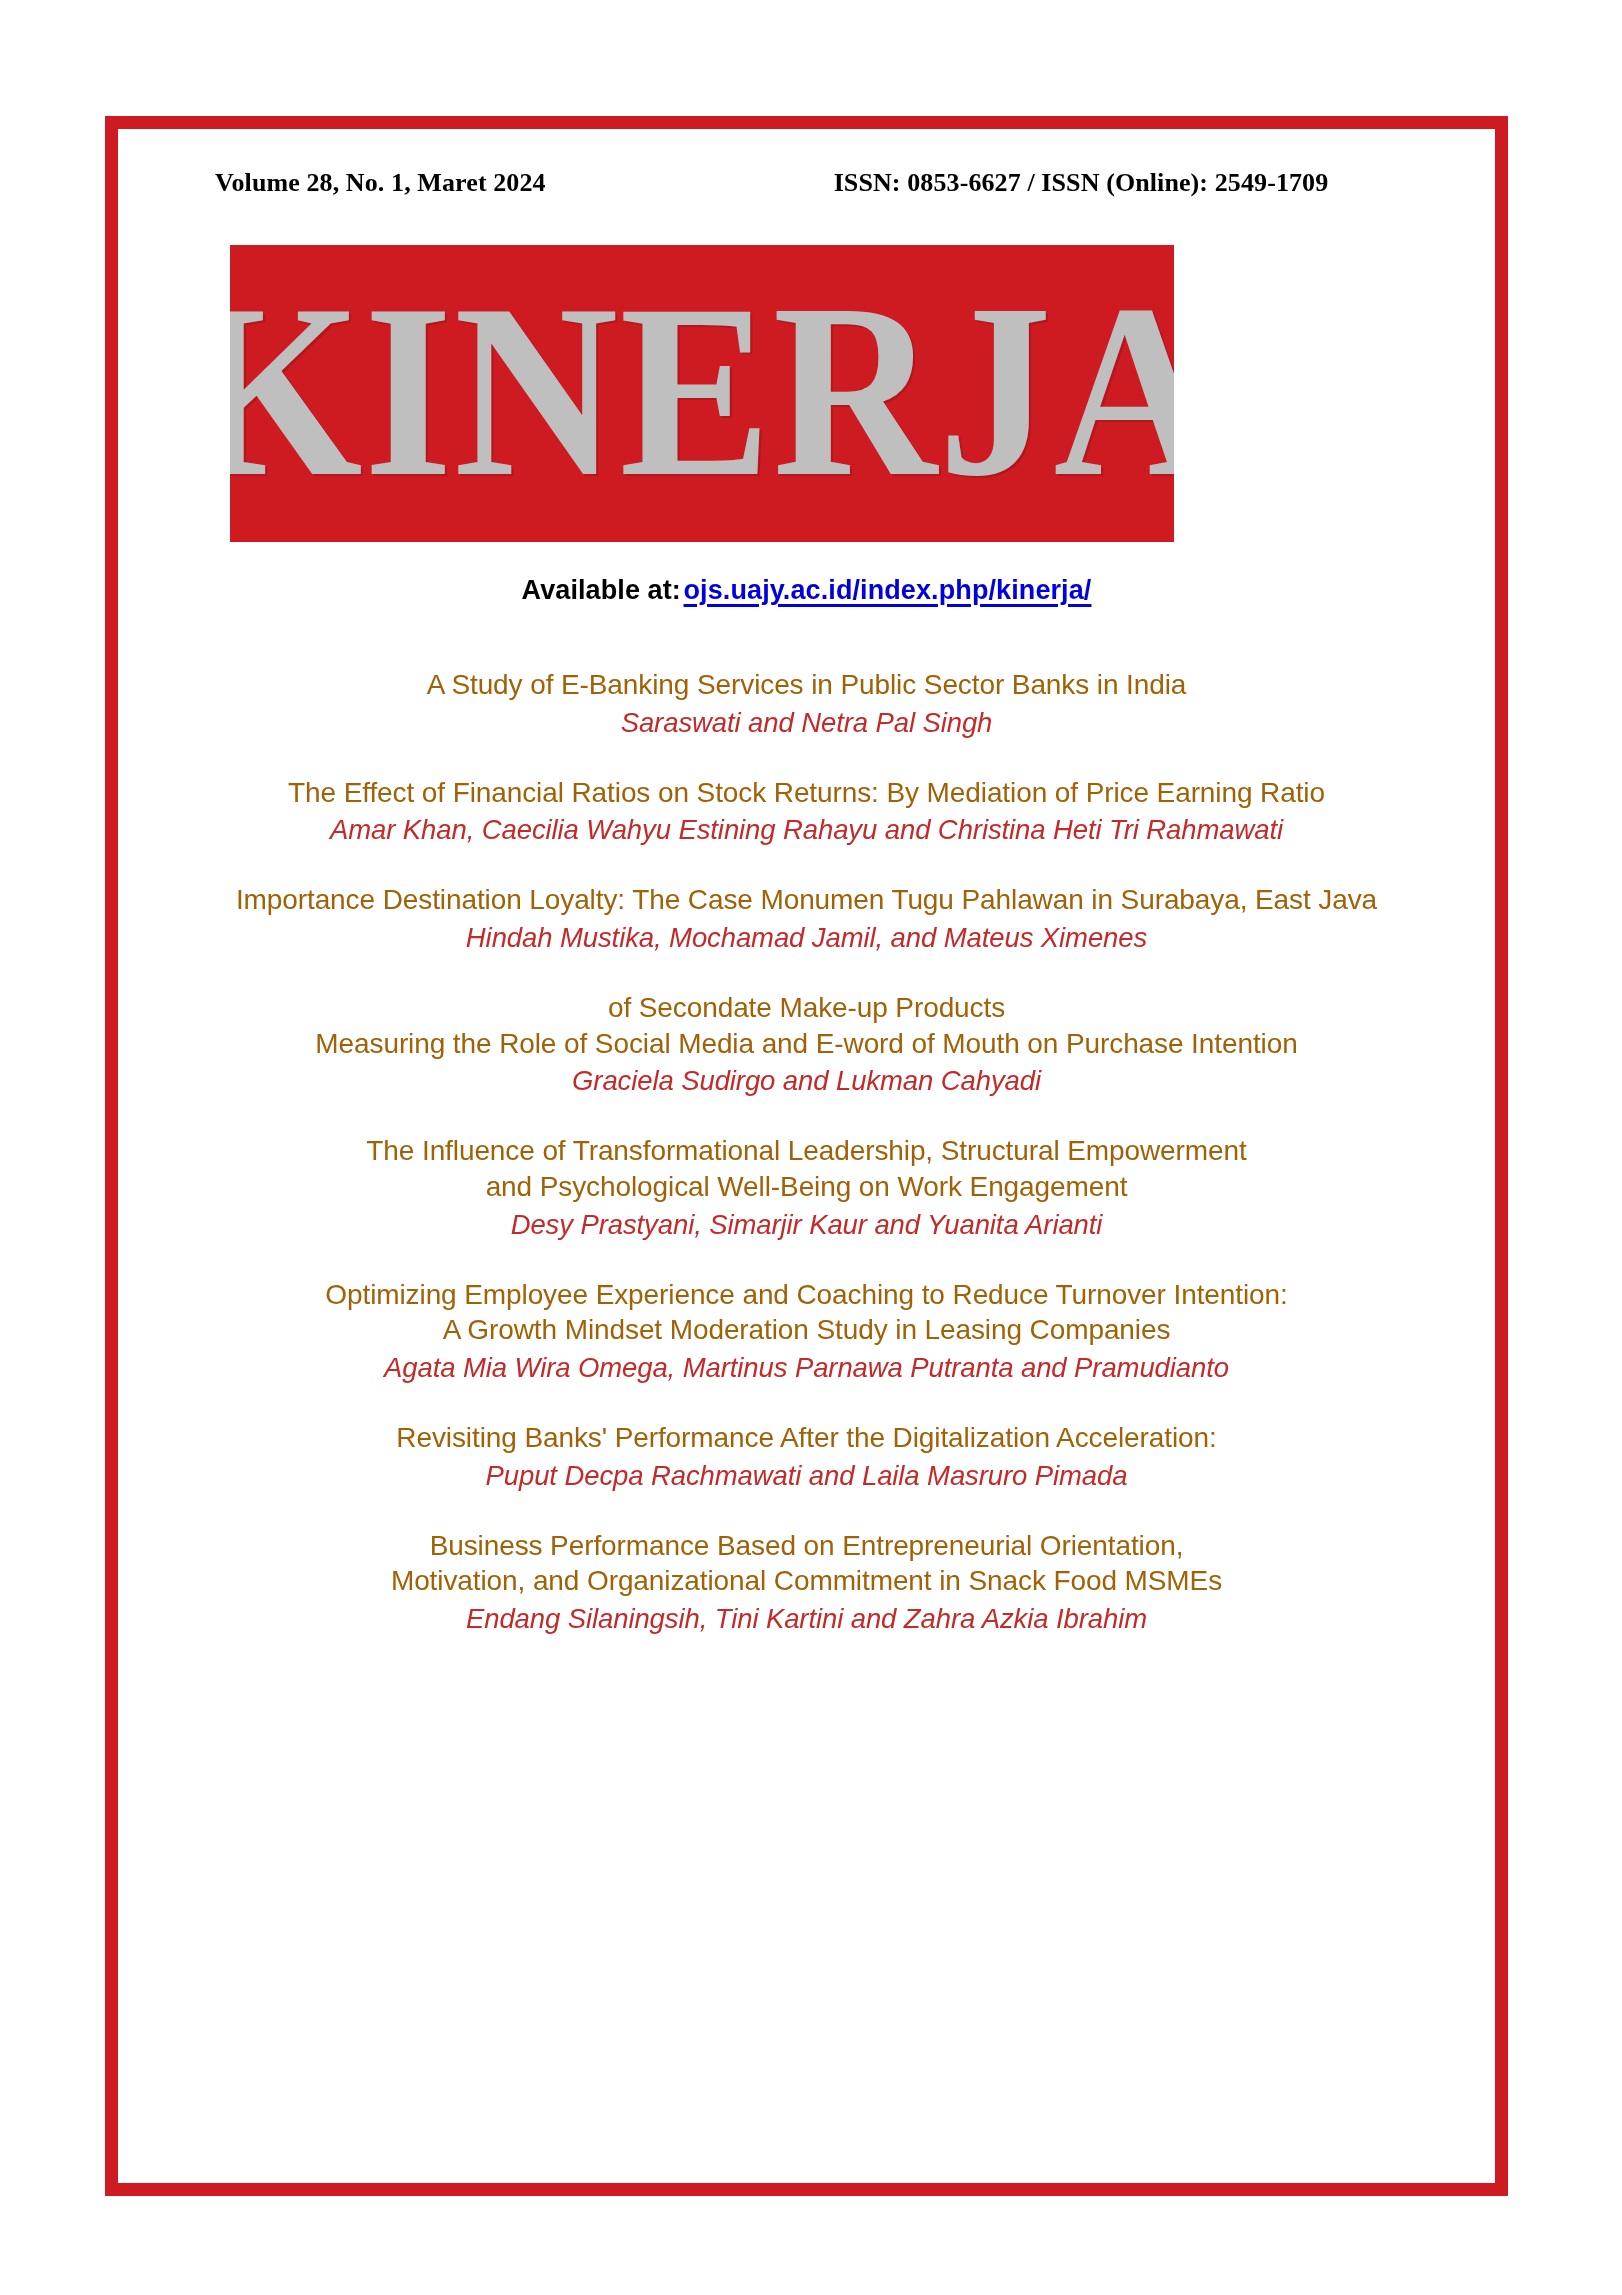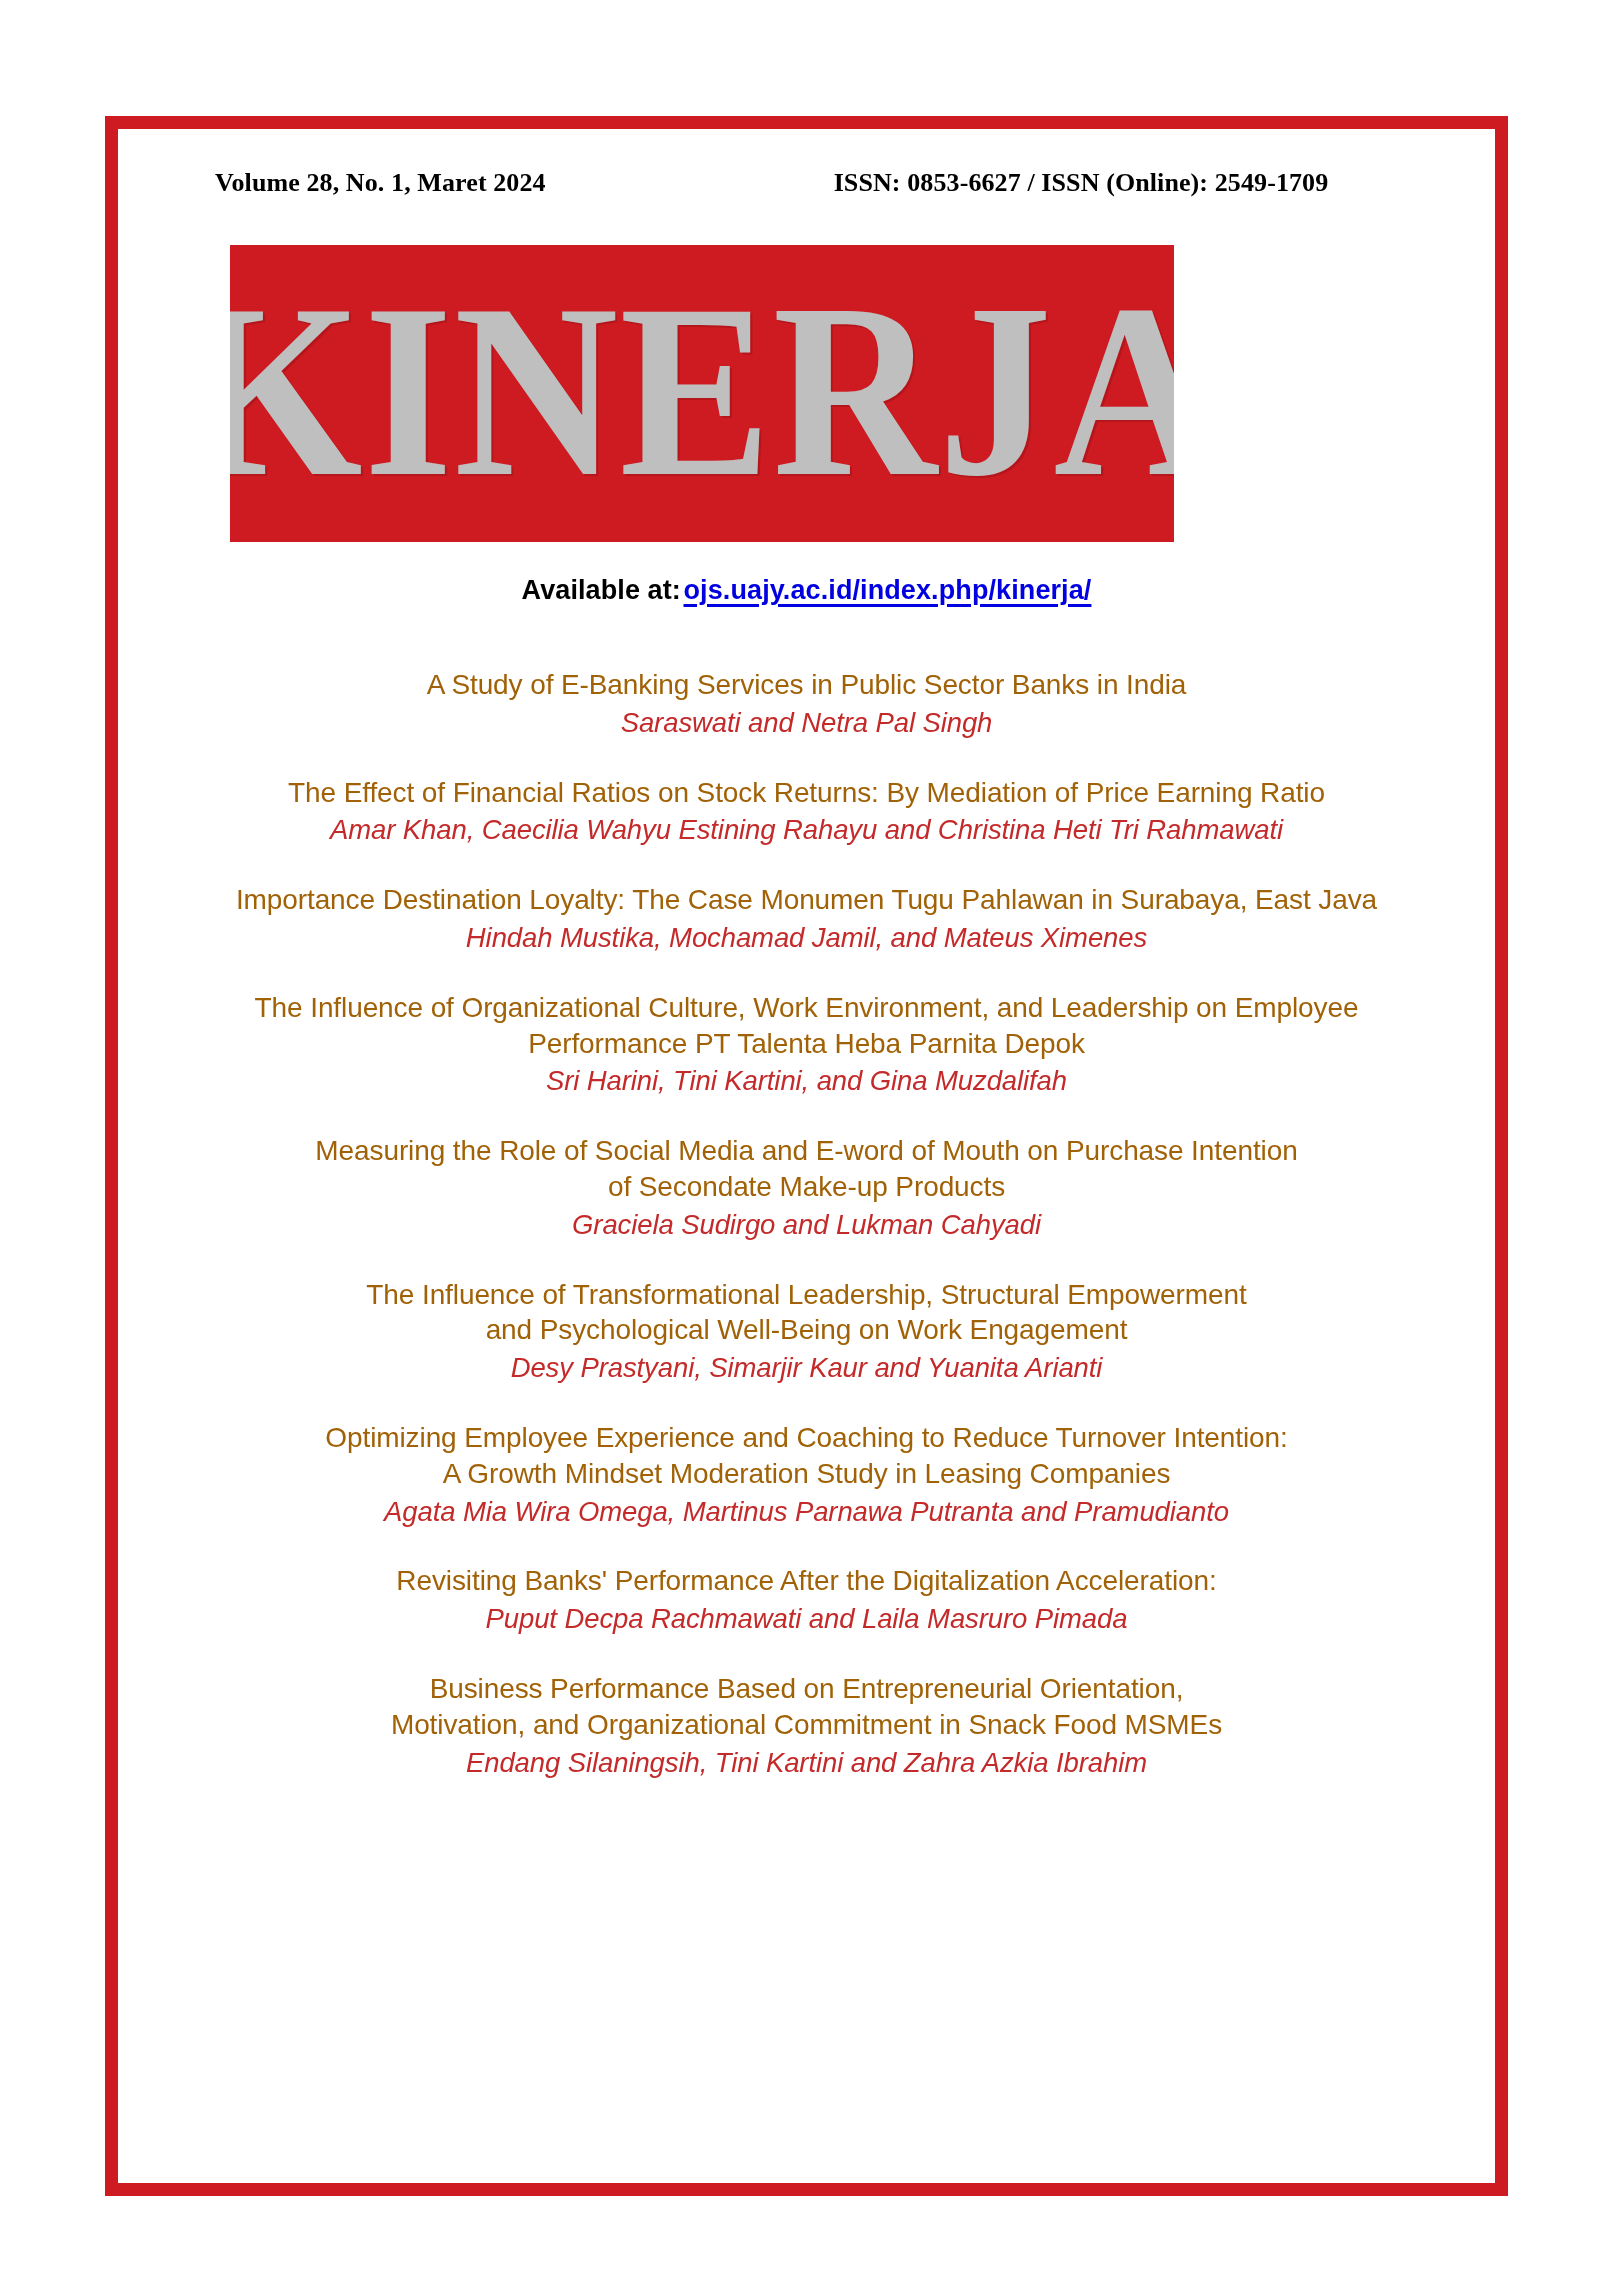--- a/index.html
+++ b/index.html
@@ -180,32 +180,25 @@
           <div class="article-authors">Amar Khan, Caecilia Wahyu Estining Rahayu and Christina Heti Tri Rahmawati</div>
         </div>
 
         <div class="article">
           <div class="article-title">
             <span class="tline">Importance Destination Loyalty: The Case Monumen Tugu Pahlawan in Surabaya, East Java</span>
           </div>
           <div class="article-authors">Hindah Mustika, Mochamad Jamil, and Mateus Ximenes</div>
         </div>
 
-        <div class="article">
-          <div class="article-title">
-            <span class="tline">The Influence of Organizational Culture, Work Environment, and Leadership on Employee</span>
-            <span class="tline">Performance PT Talenta Heba Parnita Depok</span>
-          </div>
-          <div class="article-authors">Sri Harini, Tini Kartini, and Gina Muzdalifah</div>
-        </div>
-
-        <div class="article">
-          <div class="article-title">
+
+        <div class="article">
+          <div class="article-title">
+            <span class="tline">of Secondate Make-up Products</span>
             <span class="tline">Measuring the Role of Social Media and E-word of Mouth on Purchase Intention</span>
-            <span class="tline">of Secondate Make-up Products</span>
           </div>
           <div class="article-authors">Graciela Sudirgo and Lukman Cahyadi</div>
         </div>
 
         <div class="article">
           <div class="article-title">
             <span class="tline">The Influence of Transformational Leadership, Structural Empowerment</span>
             <span class="tline">and Psychological Well-Being on Work Engagement</span>
           </div>
           <div class="article-authors">Desy Prastyani, Simarjir Kaur and Yuanita Arianti</div>

